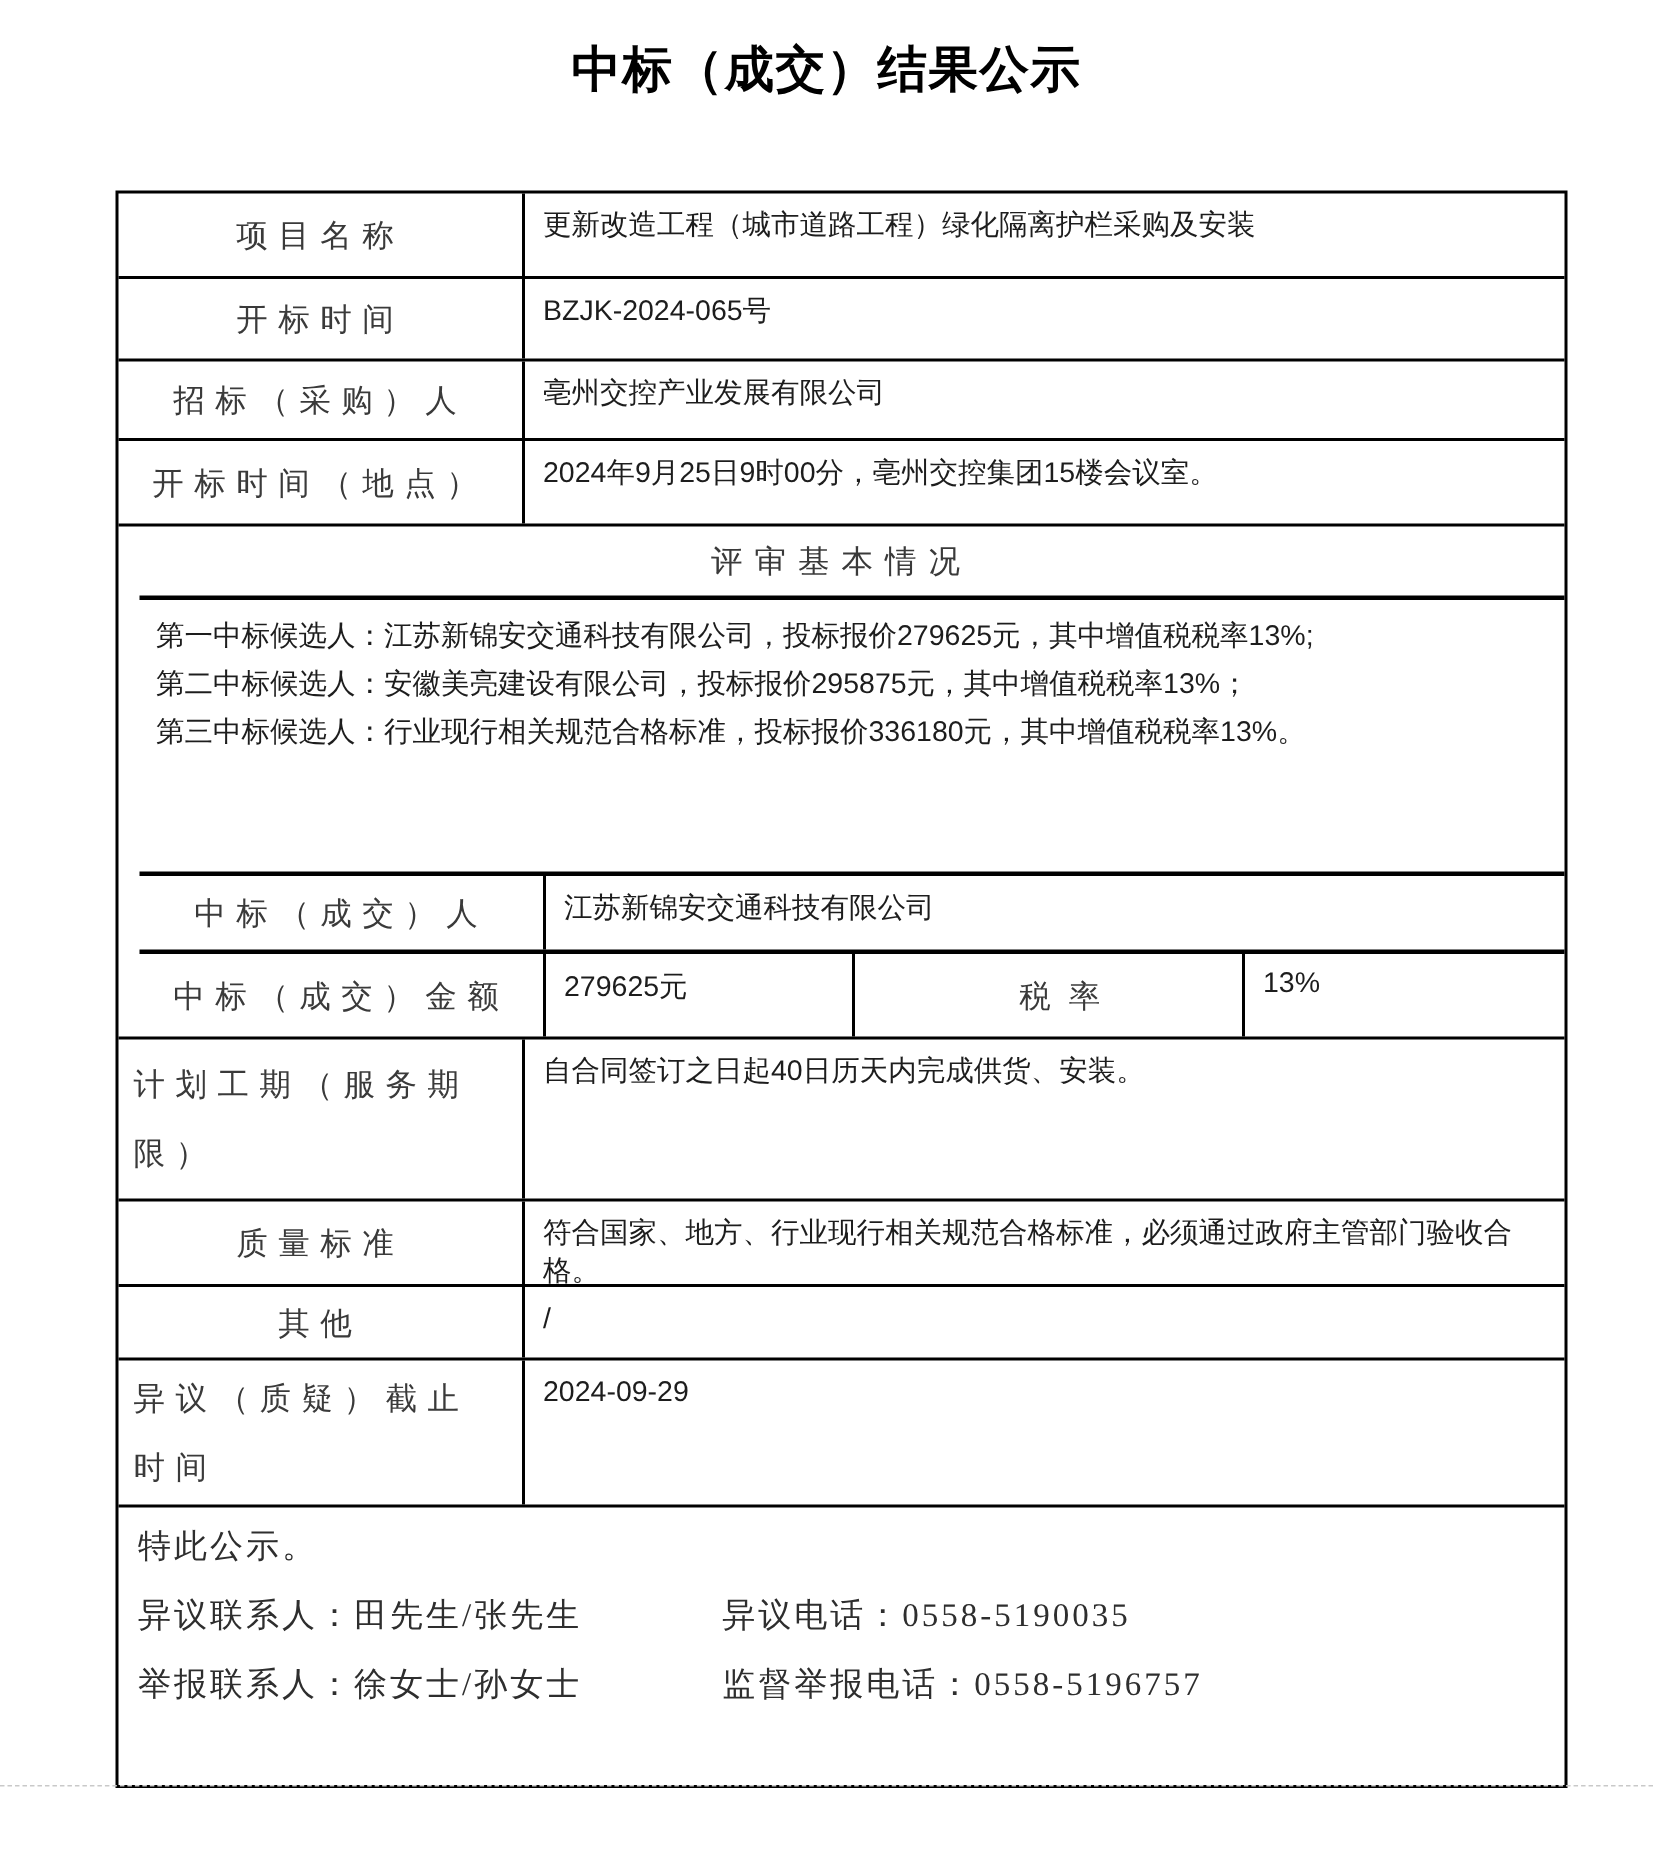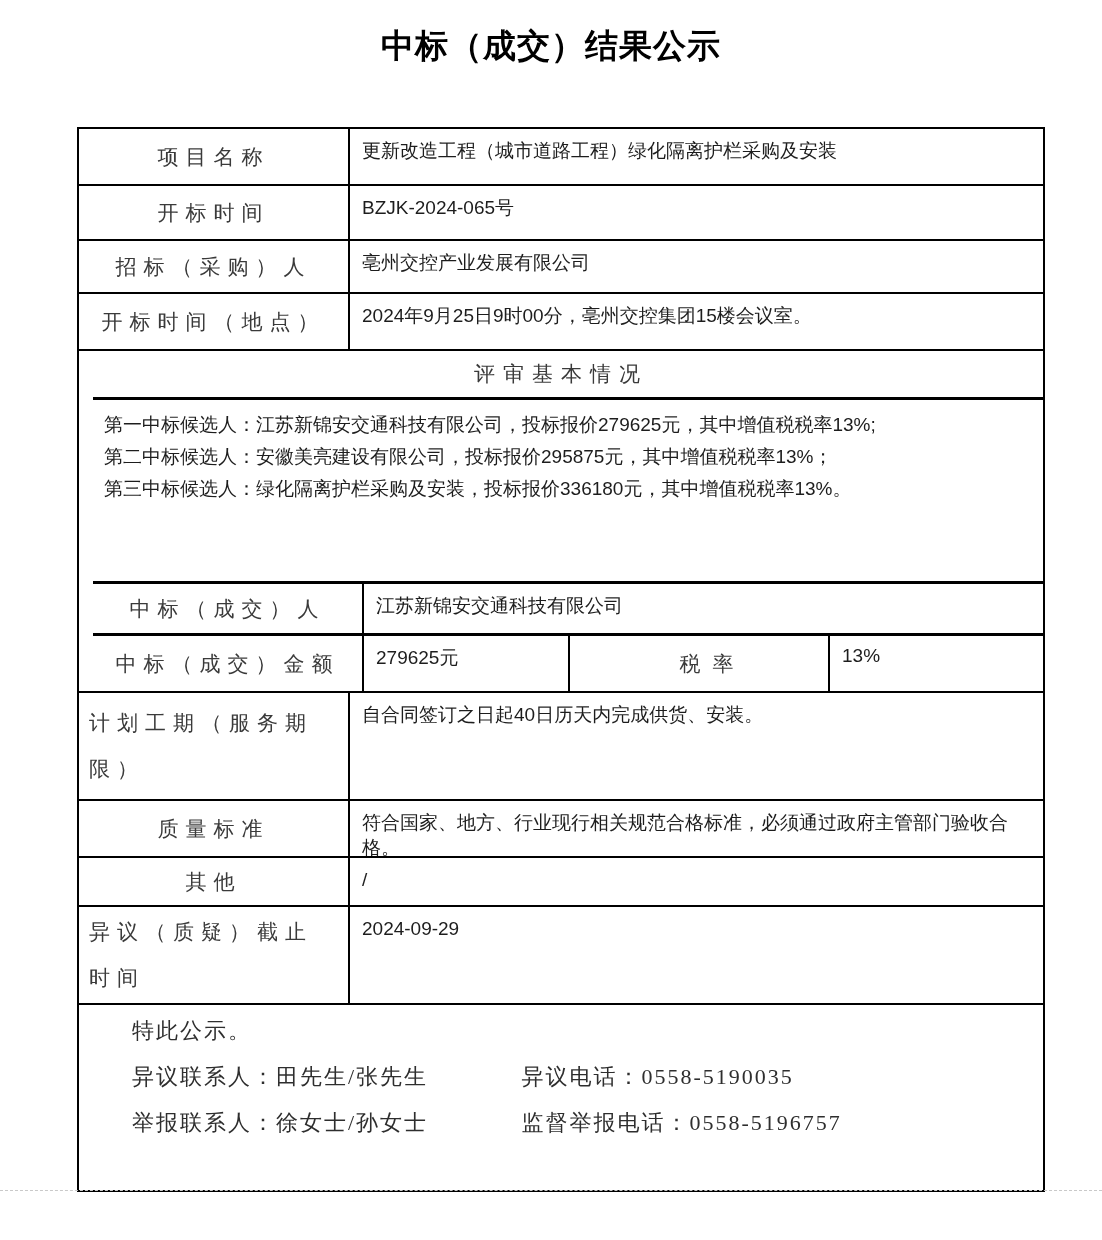--- a/index.html
+++ b/index.html
@@ -106,21 +106,21 @@
     font-family: "Liberation Sans", "DejaVu Sans", sans-serif;
   }
   .footer-box {
     flex: 1 1 auto;
     padding: 11px 13px 0 13px;
     font-size: 22px;
     color: #2e2e2e;
     letter-spacing: 2px;
     font-family: "Liberation Serif", "DejaVu Serif", serif;
   }
-  .footer-line { margin-bottom: 17px; line-height: 29px; margin-left: 40px; }
+  .footer-line { margin-bottom: 17px; line-height: 29px; }
   .footer-left { display: inline-block; width: 382px; vertical-align: top; }
   .footer-right { display: inline-block; vertical-align: top; }
   .page-break-line {
     position: absolute;
     left: 0;
     top: 1190px;
     width: 1102px;
     border-top: 1px dashed #c9c9c9;
   }
 </style>
@@ -154,21 +154,21 @@
     </div>
 
     <div class="row" style="height:48px">
       <div class="cell section-header">评审基本情况</div>
     </div>
 
     <div class="row thick" style="height:184px">
       <div class="cell candidates">
         <div>第一中标候选人：江苏新锦安交通科技有限公司，投标报价279625元，其中增值税税率13%;</div>
         <div>第二中标候选人：安徽美亮建设有限公司，投标报价295875元，其中增值税税率13%；</div>
-        <div>第三中标候选人：绿化隔离护栏采购及安装，投标报价336180元，其中增值税税率13%。</div>
+        <div>第三中标候选人：行业现行相关规范合格标准，投标报价336180元，其中增值税税率13%。</div>
       </div>
     </div>
 
     <div class="row thick" style="height:52px">
       <div class="cell label">中标（成交）人</div>
       <div class="cell value">江苏新锦安交通科技有限公司</div>
     </div>
 
     <div class="row thick" style="height:58px">
       <div class="cell label">中标（成交）金额</div>

